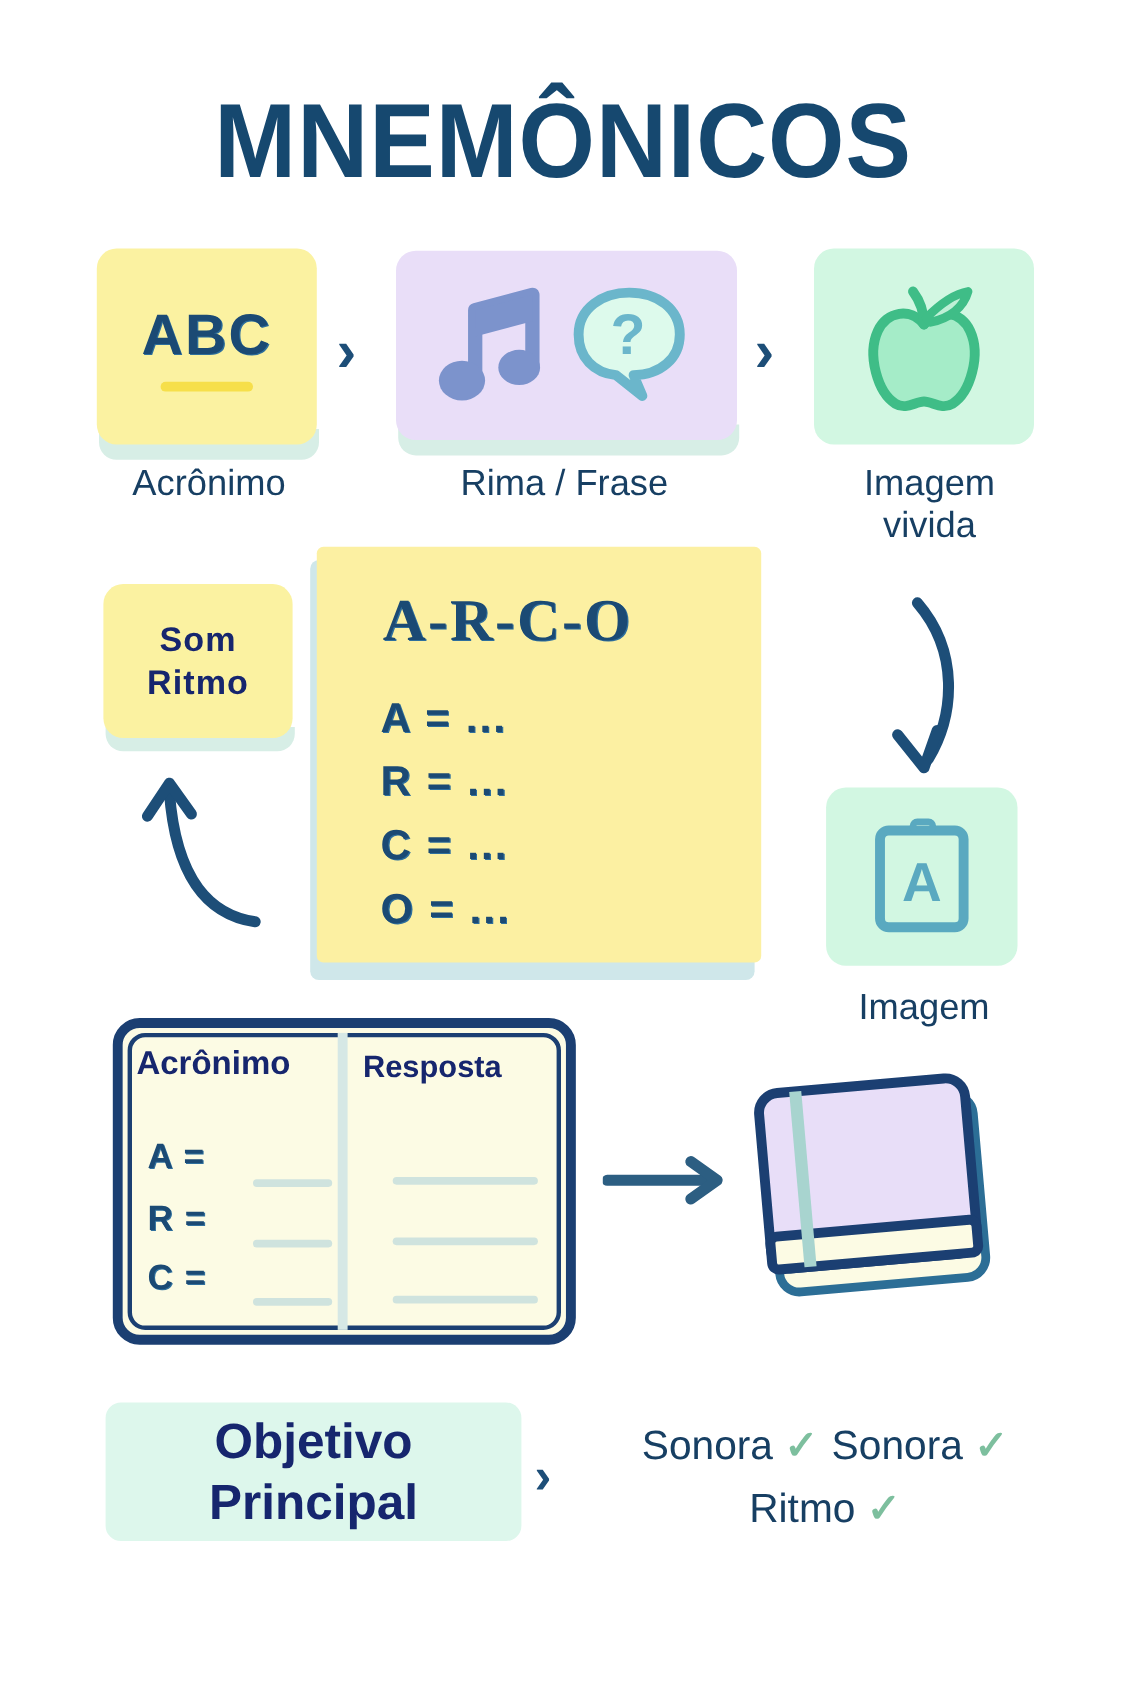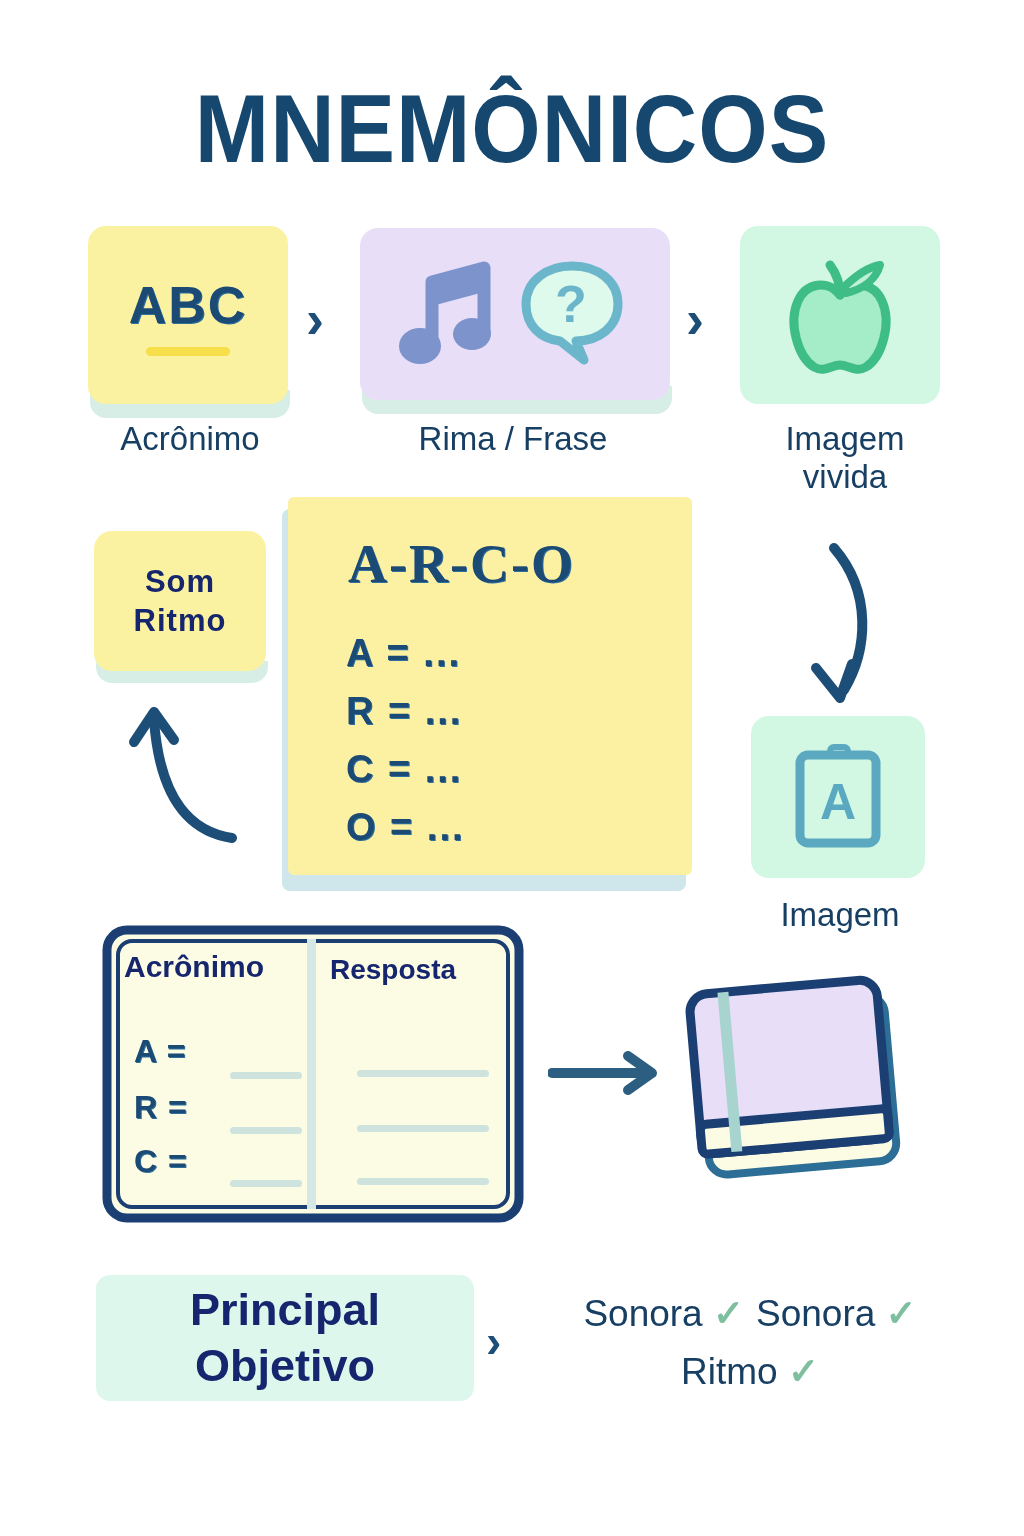--- a/index.html
+++ b/index.html
@@ -263,22 +263,22 @@
         <rect x="26" y="34" width="188" height="166" rx="18" fill="#fcfbe4" stroke="#2c6e96" stroke-width="8"></rect>
         <rect x="20" y="18" width="188" height="160" rx="18" fill="#e8def8" stroke="#1b3f72" stroke-width="9"></rect>
         <rect x="20" y="148" width="188" height="30" rx="6" fill="#fcfbe4" stroke="#1b3f72" stroke-width="9"></rect>
         <rect x="49" y="18" width="11" height="160" fill="#a8d4cf"></rect>
       </g>
     </svg>
   </div>
 
   <div id="goal">
     <div class="goal-text">
+      <div>Objetivo</div>
       <div>Principal</div>
-      <div>Objetivo</div>
     </div>
   </div>
   <div class="chev" id="chev3">›</div>
 
   <div class="tags">
     <span class="tag"><span>Sonora</span> <span class="check">✓</span></span><span class="tag"><span>Sonora</span> <span class="check">✓</span></span>
     <div><span>Ritmo</span> <span class="check">✓</span></div>
   </div>
 
 </div>

